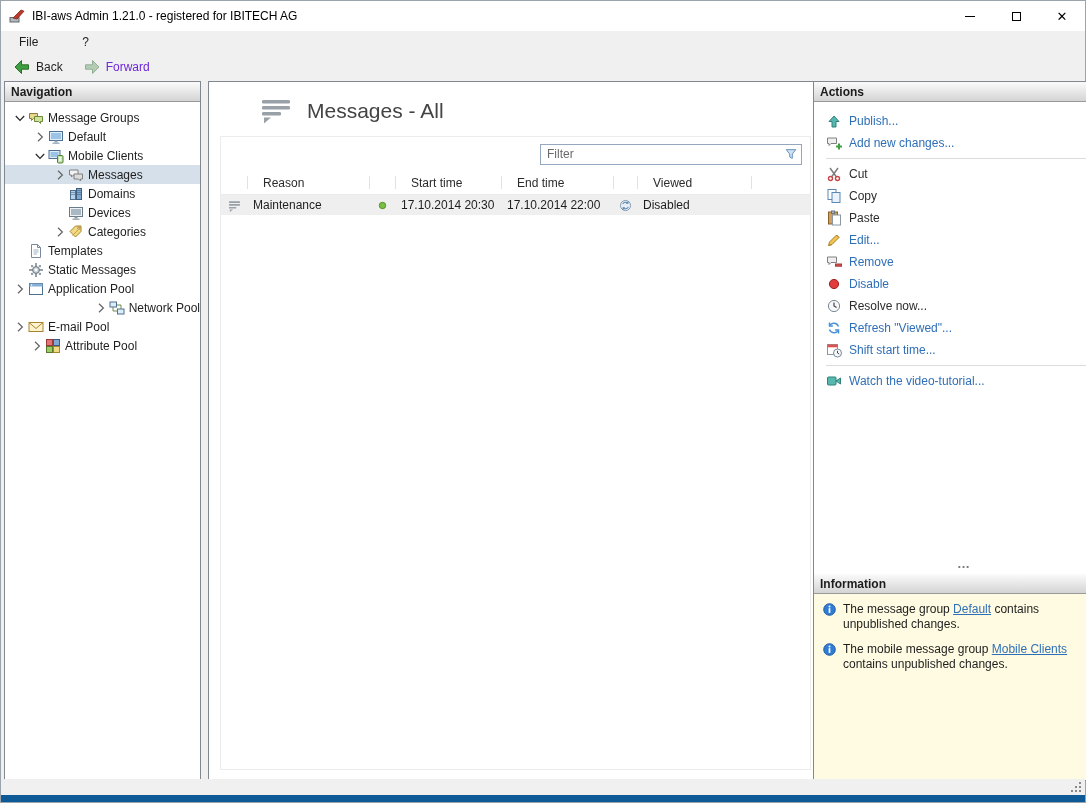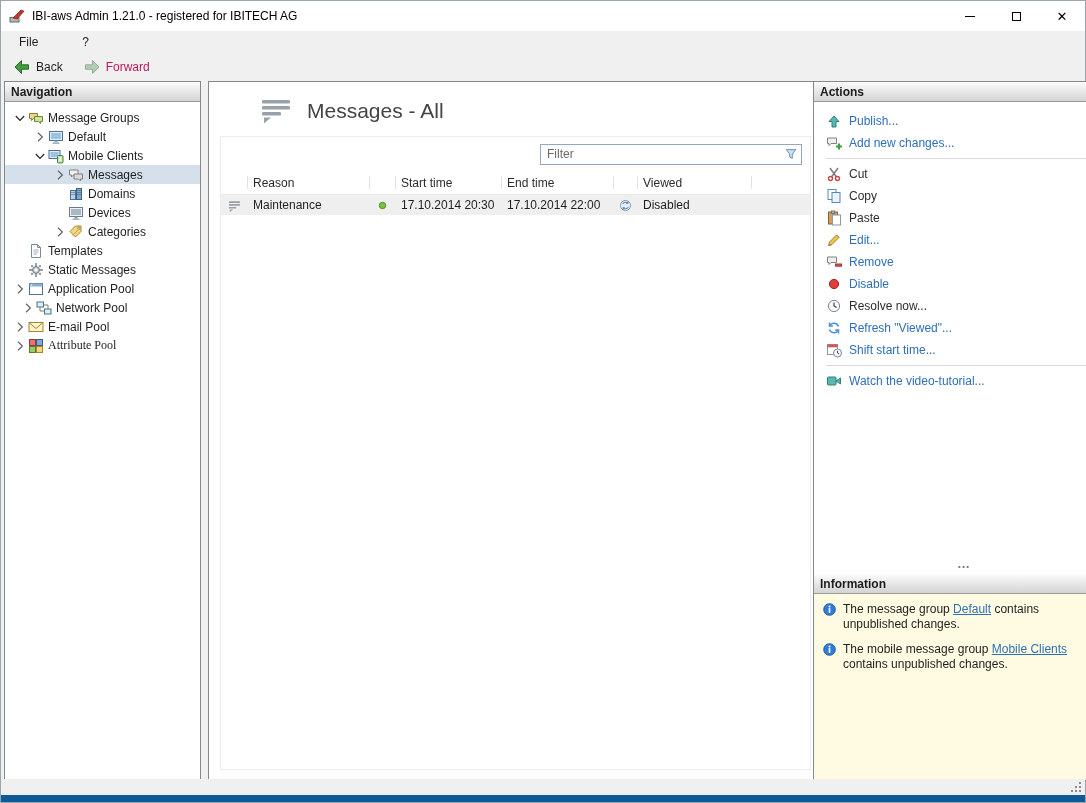--- a/index.html
+++ b/index.html
@@ -19,21 +19,21 @@
   .glyph-max{display:block;width:9px;height:9px;border:1px solid #000;}
   .glyph-close{font-size:13px;line-height:1;}
 
   
   .menubar{height:22px;background:#f0f0f0;display:flex;align-items:center;padding-left:14px;gap:36px;}
   .menu-item{padding:2px 4px;}
   .toolbar{height:28px;background:#f0f0f0;display:flex;align-items:center;padding-left:8px;gap:12px;}
   .tool-btn{display:flex;align-items:center;gap:5px;padding:2px 4px;}
   .tool-btn .tb-ic{width:18px;height:18px;}
   .tool-btn .tb-ic svg{width:18px;height:18px;display:block;}
-  .tool-btn.disabled{color:#be185d;text-align:right;}
+  .tool-btn.disabled{color:#6d28d9;text-align:right;}
 
   
   .panel{position:absolute;top:80px;height:700px;background:#fff;border:1px solid #828790;}
   .nav-panel{left:3px;width:197px;}
   .main-panel{left:207px;width:619px;}
   .right-panel{left:812px;width:302px;display:flex;flex-direction:column;}
   .panel-header{height:20px;flex:none;background:linear-gradient(#fbfbfb,#d4d4d4);border-bottom:1px solid #9a9a9a;display:flex;align-items:center;padding-left:6px;font-weight:bold;color:#1c1c1c;}
 
   
   .tree{padding-top:6px;}
@@ -51,21 +51,21 @@
   .main-title{font-size:21px;color:#444;}
   .list-frame{position:absolute;top:54px;left:11px;right:15px;bottom:10px;border:1px solid #ececec;background:#fff;}
   .filter-row{height:34px;display:flex;align-items:center;justify-content:flex-end;padding-right:8px;}
   .filter-box{width:262px;height:21px;border:1px solid #94a7bd;background:#fff;display:flex;align-items:center;}
   .filter-input{flex:1;min-width:0;border:none;outline:none;padding:0 6px;font:12px "Liberation Sans",sans-serif;color:#333;background:transparent;}
   .filter-input::placeholder{color:#6a6a6a;}
   .funnel{width:20px;height:16px;flex:none;display:flex;align-items:center;justify-content:center;}
   .funnel svg{width:14px;height:14px;display:block;}
   .thead,.trow{display:grid;grid-template-columns:26px 122px 26px 106px 112px 24px 114px 1fr;align-items:center;}
   .thead{height:24px;border-bottom:1px solid #ececec;color:#2b2b2b;}
-  .th{position:relative;height:100%;display:flex;align-items:center;padding-left:6px;}
+  .th{position:relative;height:100%;display:flex;align-items:center;padding-left:16px;}
   .th.sep::before{content:"";position:absolute;left:0;top:5px;bottom:5px;width:1px;background:#e2e2e2;}
   .trow{height:20px;background:#efefef;color:#1e1e1e;}
   .td{padding-left:6px;white-space:nowrap;overflow:hidden;}
   .td.center{display:flex;justify-content:center;padding-left:0;}
   .td .ic{width:15px;height:15px;}
 
   
   .actions-list{flex:1 1 auto;padding-top:8px;overflow:hidden;}
   .action-row{height:22px;display:flex;align-items:center;gap:7px;padding-left:12px;white-space:nowrap;cursor:pointer;}
   .action-label{color:#2e6fb7;}
@@ -274,21 +274,21 @@
           </span>
           <span class="ic">
             <svg viewBox="0 0 16 16">
               <rect x="1.5" y="2.5" width="13" height="11" fill="#fff" stroke="#4f6f8f"></rect>
               <rect x="1.5" y="2.5" width="13" height="3" fill="#86b0d8"></rect>
               <circle cx="3.6" cy="4" r="0.7" fill="#fff"></circle>
             </svg>
           </span>
           <span class="tree-label">Application Pool</span>
         </div>
-        <div class="tree-row" style="padding-left: 15px;">
+        <div class="tree-row" style="padding-left: 15px; justify-content: flex-end;">
           <span class="expander">
             <svg viewBox="0 0 16 16">
               <path d="M6 3.8 10.4 8 6 12.2" fill="none" stroke="#646464" stroke-width="1.2"></path>
             </svg>
           </span>
           <span class="ic">
             <svg viewBox="0 0 16 16">
               <rect x="1" y="2" width="6.5" height="5" fill="#dceefb" stroke="#4f6f8f"></rect>
               <rect x="8.5" y="9" width="6.5" height="5" fill="#dceefb" stroke="#4f6f8f"></rect>
               <path d="M4 7v4h4.5M12 9V5H8" stroke="#6a8a4a" fill="none"></path>
@@ -303,21 +303,21 @@
             </svg>
           </span>
           <span class="ic">
             <svg viewBox="0 0 16 16">
               <rect x="1" y="3.5" width="14" height="9" fill="#fdf3cf" stroke="#a8842c"></rect>
               <path d="M1 3.5 8 9.5l7-6" fill="none" stroke="#a8842c"></path>
             </svg>
           </span>
           <span class="tree-label">E-mail Pool</span>
         </div>
-        <div class="tree-row" style="padding-left: 7px; font-family: Liberation Serif, serif;">
+        <div class="tree-row" style="padding-left: 24px;">
           <span class="expander">
             <svg viewBox="0 0 16 16">
               <path d="M6 3.8 10.4 8 6 12.2" fill="none" stroke="#646464" stroke-width="1.2"></path>
             </svg>
           </span>
           <span class="ic">
             <svg viewBox="0 0 16 16">
               <rect x="1.5" y="1.5" width="6" height="6" fill="#e57373" stroke="#9a3a3a"></rect>
               <rect x="8.5" y="1.5" width="6" height="6" fill="#7fa9d0" stroke="#3a5a8a"></rect>
               <rect x="1.5" y="8.5" width="6" height="6" fill="#9ccc65" stroke="#5a7a2a"></rect>

